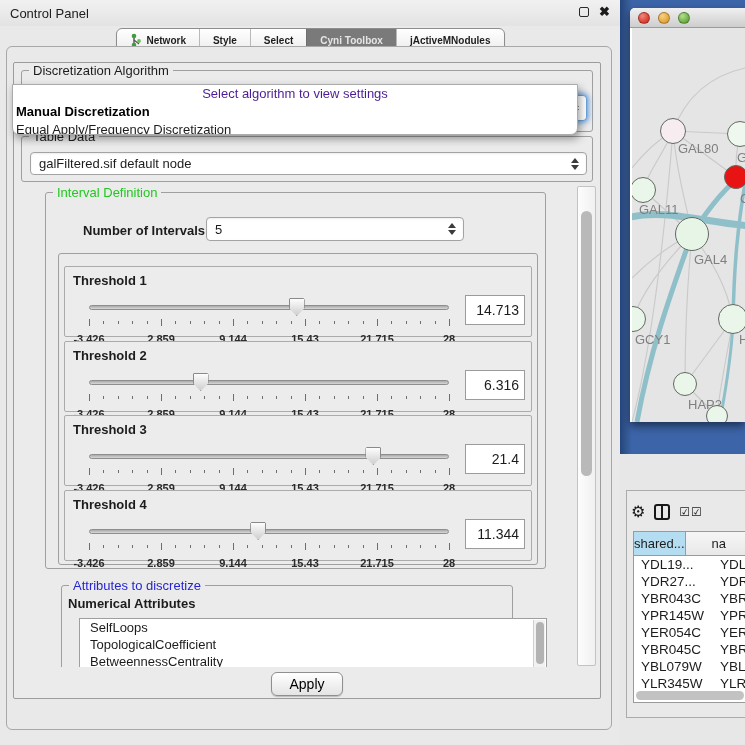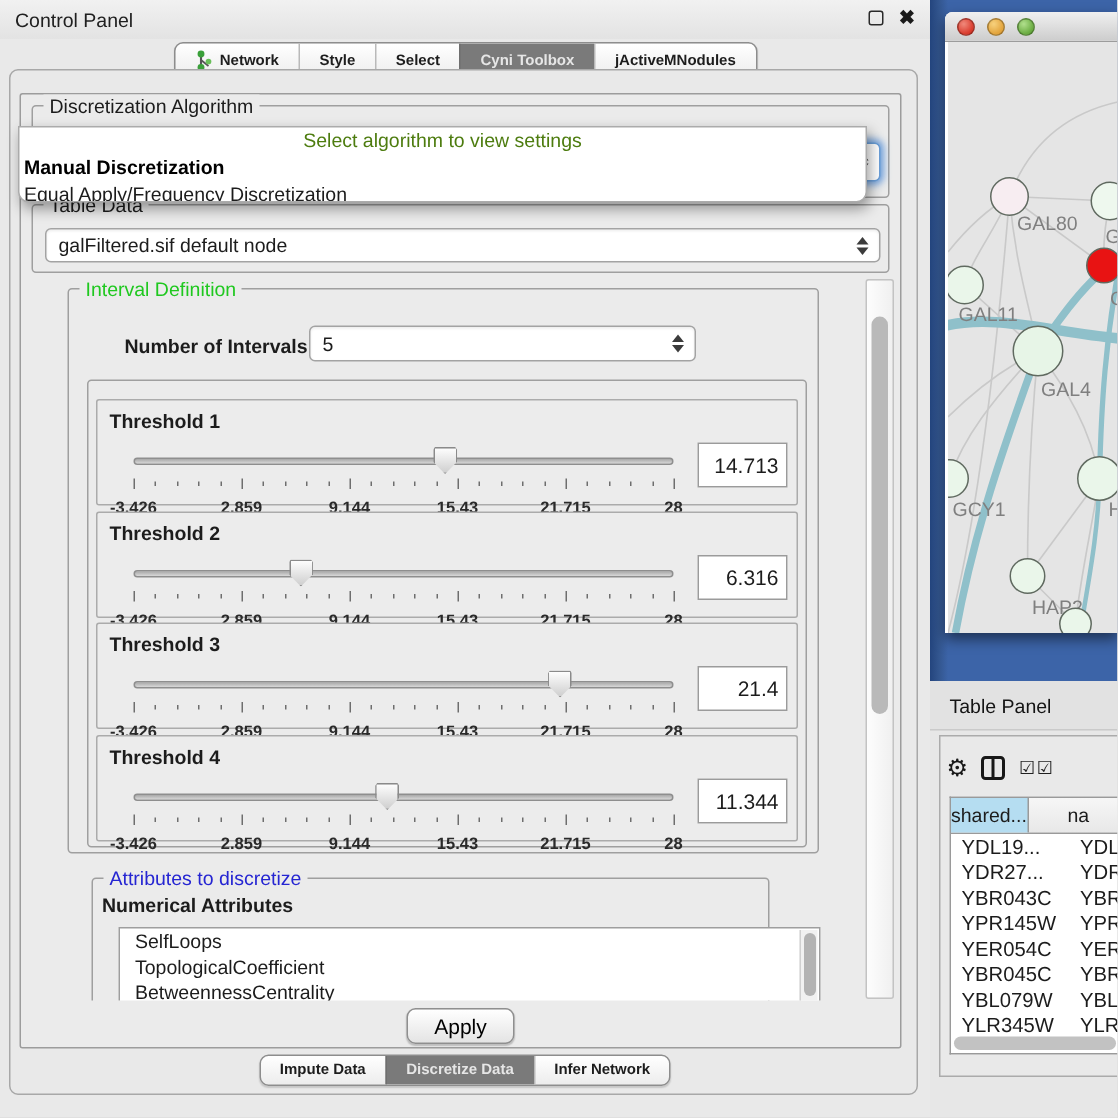--- a/index.html
+++ b/index.html
@@ -51,21 +51,21 @@
   .combo.focused { border-color:#6b9fd8; box-shadow:0 0 5px 2px rgba(95,150,220,.85); }
 
   .grp-algorithm { left:21px; top:70px; width:572px; height:62px; }
   .grp-tabledata { left:21px; top:136px; width:572px; height:46px; }
 
   
   .popup { position:absolute; left:12px; top:84px; width:566px; height:51px; z-index:20;
     background:#ffffff; border:1px solid #ababab; border-radius:0 0 7px 7px;
     box-shadow:2px 4px 9px rgba(0,0,0,.38); overflow:hidden; }
   .popup-item { font-size:13px; padding:1px 3px; line-height:16px; }
-  .popup-placeholder { color:#4d7c0f; text-align:center; }
+  .popup-placeholder { color:#4c1d95; text-align:center; }
   .popup-bold { font-weight:bold; color:#000; }
 
   
   .viewport { position:absolute; left:17px; top:184px; width:556px; height:483px; overflow:hidden; }
   .v-scrollbar { position:absolute; left:577px; top:186px; width:19px; height:480px;
     background:linear-gradient(90deg,#fdfdfd,#f0f0f0); border:1px solid #c3c3c3; border-radius:2px; }
   .v-thumb { position:absolute; left:3px; top:24px; width:11px; height:265px;
     background:#b9b9b9; border-radius:6px; }
 
   .grp-interval { left:28px; top:8px; width:501px; height:377px; }
@@ -437,33 +437,20 @@
     </div>
 
     <div class="v-scrollbar">
       <div class="v-thumb"></div>
     </div>
 
     <div class="apply-row">
       <button class="apply-btn">Apply</button>
     </div>
 
-    <div class="seg-row bottom-tabs">
-      <div class="seg-ctl">
-        <div class="seg">
-            <span>Impute Data</span>
-          </div>
-        <div class="seg active">
-            <span>Discretize Data</span>
-          </div>
-        <div class="seg">
-            <span>Infer Network</span>
-          </div>
-      </div>
-    </div>
   </div>
 
   <div class="rs">
 
     <div class="net-frame">
       <div class="net-window">
         <div class="net-titlebar">
           <span class="light light-red"></span>
           <span class="light light-yellow"></span>
           <span class="light light-green"></span>
@@ -511,23 +498,20 @@
             <div class="net-label" style="left: 3px; top: 304px;">GCY1</div>
             <div class="net-node" style="left: 86px; top: 276px; height: 30px; width: 30px; background: rgb(234, 246, 234);"></div>
             <div class="net-label" style="left: 107px; top: 304px;">H</div>
             <div class="net-node" style="left: 41px; top: 344px; height: 24px; width: 24px; background: rgb(234, 246, 234);"></div>
             <div class="net-label" style="left: 56px; top: 369px;">HAP2</div>
             <div class="net-node" style="left: 74px; top: 377px; height: 22px; width: 22px; background: rgb(234, 246, 234);"></div>
           </div>
       </div>
     </div>
 
-    <div class="tp-bar">
-      <span class="tp-bar-title">Table Panel</span>
-    </div>
 
     <div class="tp-panel">
       <div class="tp-toolbar">
         <span class="gear-ic">⚙</span>
         <span class="cols-ic"></span>
         <span class="chk-ic">☑☑</span>
       </div>
       <div class="tp-table">
         <div class="tp-head">
           <div class="tp-hcell c0">shared...</div>

